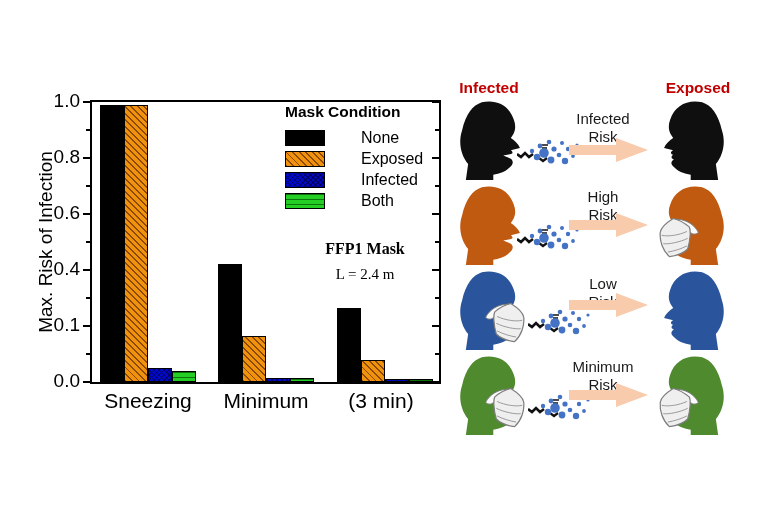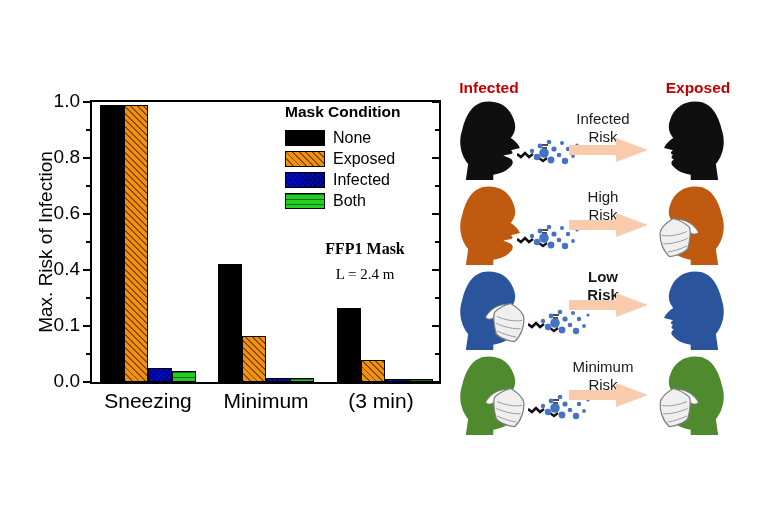--- a/index.html
+++ b/index.html
@@ -12,21 +12,21 @@
           font-size:19px;white-space:nowrap;}
   #plot{position:absolute;left:90px;top:100px;width:351px;height:284px;
         border:2px solid #000;box-sizing:border-box;}
   .bar{position:absolute;bottom:0;width:24px;border:1px solid #000;box-sizing:border-box;}
   .tick{position:absolute;height:2px;background:#000;}
   .ytl{position:absolute;width:38px;text-align:right;font-size:19px;line-height:20px;}
   .cat{position:absolute;width:160px;text-align:center;font-size:21px;line-height:24px;}
   .cat .sub{font-size:21px;}
   #legend{position:absolute;left:285px;top:103px;}
   #legend .lg-title{font-weight:bold;font-size:15.5px;margin-bottom:9px;}
-  .lg-row{display:flex;align-items:flex-end;margin-bottom:5px;}
+  .lg-row{display:flex;align-items:flex-end;margin-bottom:5px;gap:28px;}
   .sw{width:38px;height:14px;border:1px solid #000;margin-right:8px;flex:0 0 auto;}
   .lg-label{font-size:16px;line-height:16px;}
   #annot{position:absolute;left:300px;top:240px;width:130px;text-align:center;
          font-family:"Liberation Serif",serif;}
   #annot .a1{font-weight:bold;font-size:16px;}
   #annot .a2{font-size:15px;margin-top:8px;}
 
   
   .p-none{background:#000000;}
   .p-exposed{background-color:#F0920E;
@@ -234,21 +234,21 @@
             <circle cx="32" cy="9" r="2.3" fill="#4472C4"></circle>
             <circle cx="34" cy="27" r="3.4" fill="#4472C4"></circle>
             <circle cx="37" cy="16" r="2.6" fill="#4472C4"></circle>
             <circle cx="42" cy="22" r="2.3" fill="#4472C4"></circle>
             <circle cx="45" cy="10" r="2" fill="#4472C4"></circle>
             <circle cx="48" cy="28" r="3.2" fill="#4472C4"></circle>
             <circle cx="51" cy="16" r="2.2" fill="#4472C4"></circle>
             <circle cx="56" cy="23" r="1.9" fill="#4472C4"></circle>
             <circle cx="60" cy="12" r="1.6" fill="#4472C4"></circle>
           </svg></div>
-        <div class="risk-label" style="left:538px;top:268px;font-weight:bold;">
+        <div class="risk-label" style="left:538px;top:275px;">
           <div>Low</div>
           <div>Risk</div>
         </div>
         <div class="abs" style="left:569px;top:292px;"><svg width="80" height="26" viewBox="0 0 80 26">
             <polygon points="0,8 47,8 47,1 79,13 47,25 47,18 0,18" fill="#F8CBAD"></polygon>
           </svg></div>
         <div class="abs" style="left:658px;top:270px;"><svg width="70" height="80" viewBox="0 0 90 105">
             <g transform="translate(90,0) scale(-1,1)">
               <path d="M33,3 C52,-1 69,7 75,26 C78,34 77,41 73,47 L71,50 C76,53 81,58 83,63 L71,66 C75,68 75,71 71,72 C74,74 74,77 70,78 C75,81 74,85 70,88 C65,94 56,97 48,98 L48,105 L12,105 L15,84 C5,72 2,55 7,40 C12,18 21,7 33,3 Z" fill="#2A559D"></path>
             </g>

